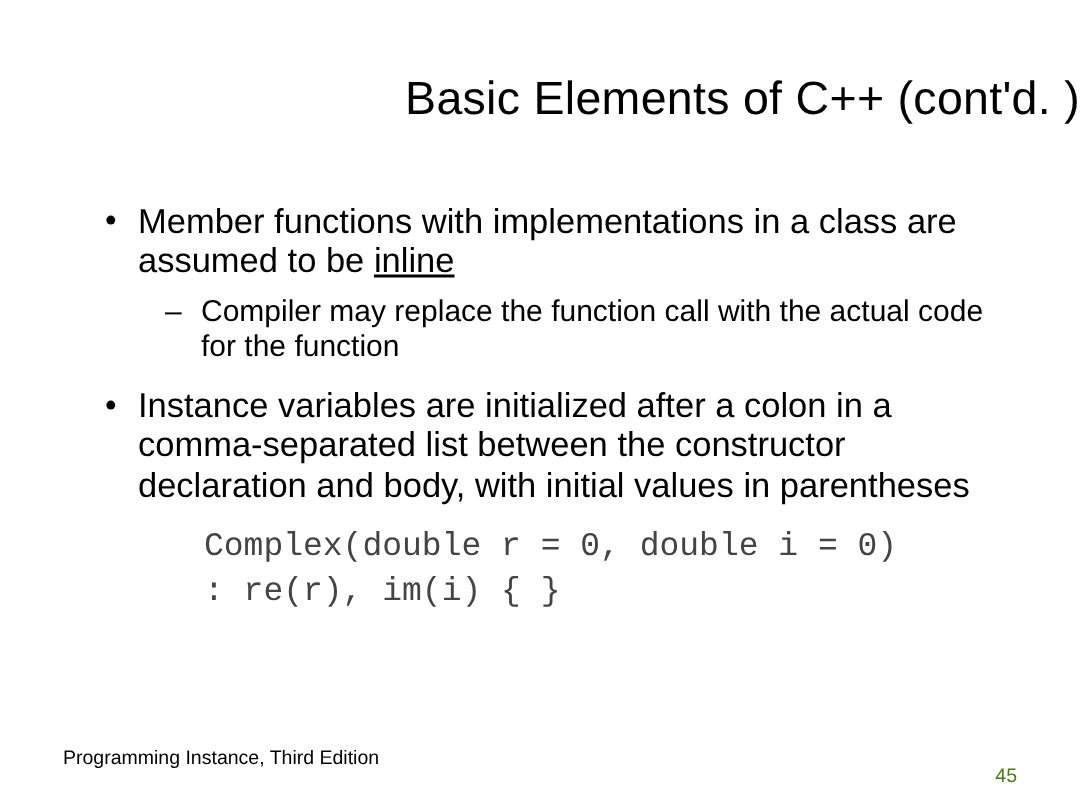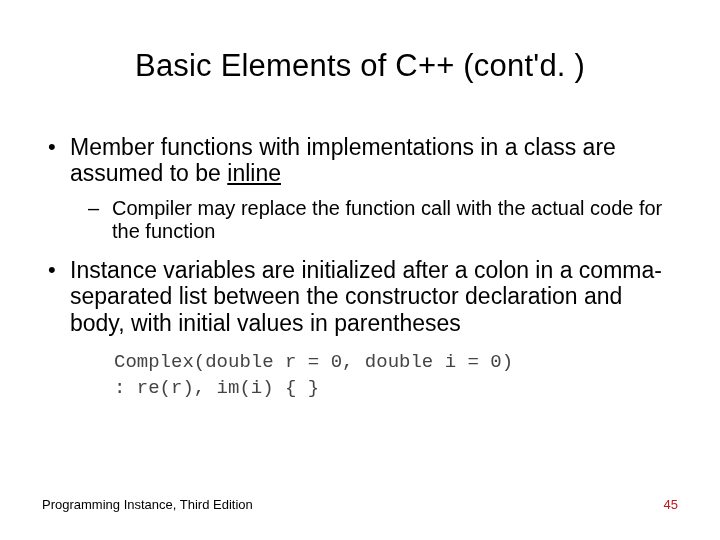--- a/index.html
+++ b/index.html
@@ -12,27 +12,27 @@
   }
   .slide {
     width: 720px;
     height: 540px;
     position: relative;
     padding: 0;
   }
   .title {
     font-size: 31px;
     font-weight: 400;
-    text-align: center;
+    text-align: right;
     padding-top: 48px;
     padding-bottom: 20px;
     letter-spacing: 0.2px;
   }
   .body-area {
-    padding: 30px 42px 0 42px;
+    padding: 30px 42px 0 64px;
   }
   ul.lvl1 {
     list-style: none;
   }
   ul.lvl1 > li {
     font-size: 23px;
     line-height: 1.15;
     padding-left: 28px;
     position: relative;
     margin-bottom: 14px;
@@ -57,40 +57,40 @@
   }
   ul.lvl2 > li::before {
     content: "–";
     position: absolute;
     left: 4px;
     top: 0;
   }
   .underline { text-decoration: underline; }
   .code-block {
     font-family: "Courier New", Courier, monospace;
-    font-size: 19px;
+    font-size: 22px;
     color: #444;
     line-height: 1.35;
     margin-left: 72px;
     margin-top: 10px;
     white-space: pre;
   }
   .footer-left {
     position: absolute;
     left: 42px;
     bottom: 28px;
     font-size: 13px;
     color: #000;
   }
   .footer-right {
     position: absolute;
     right: 42px;
-    bottom: 28px;
+    bottom: 16px;
     font-size: 13px;
-    color: #b91c1c;
+    color: #4d7c0f;
   }
 </style>
 </head>
 <body>
 
 <div class="slide">
 
   <h1 class="title">Basic Elements of C++ (cont'd. )</h1>
 
   <div class="body-area">

